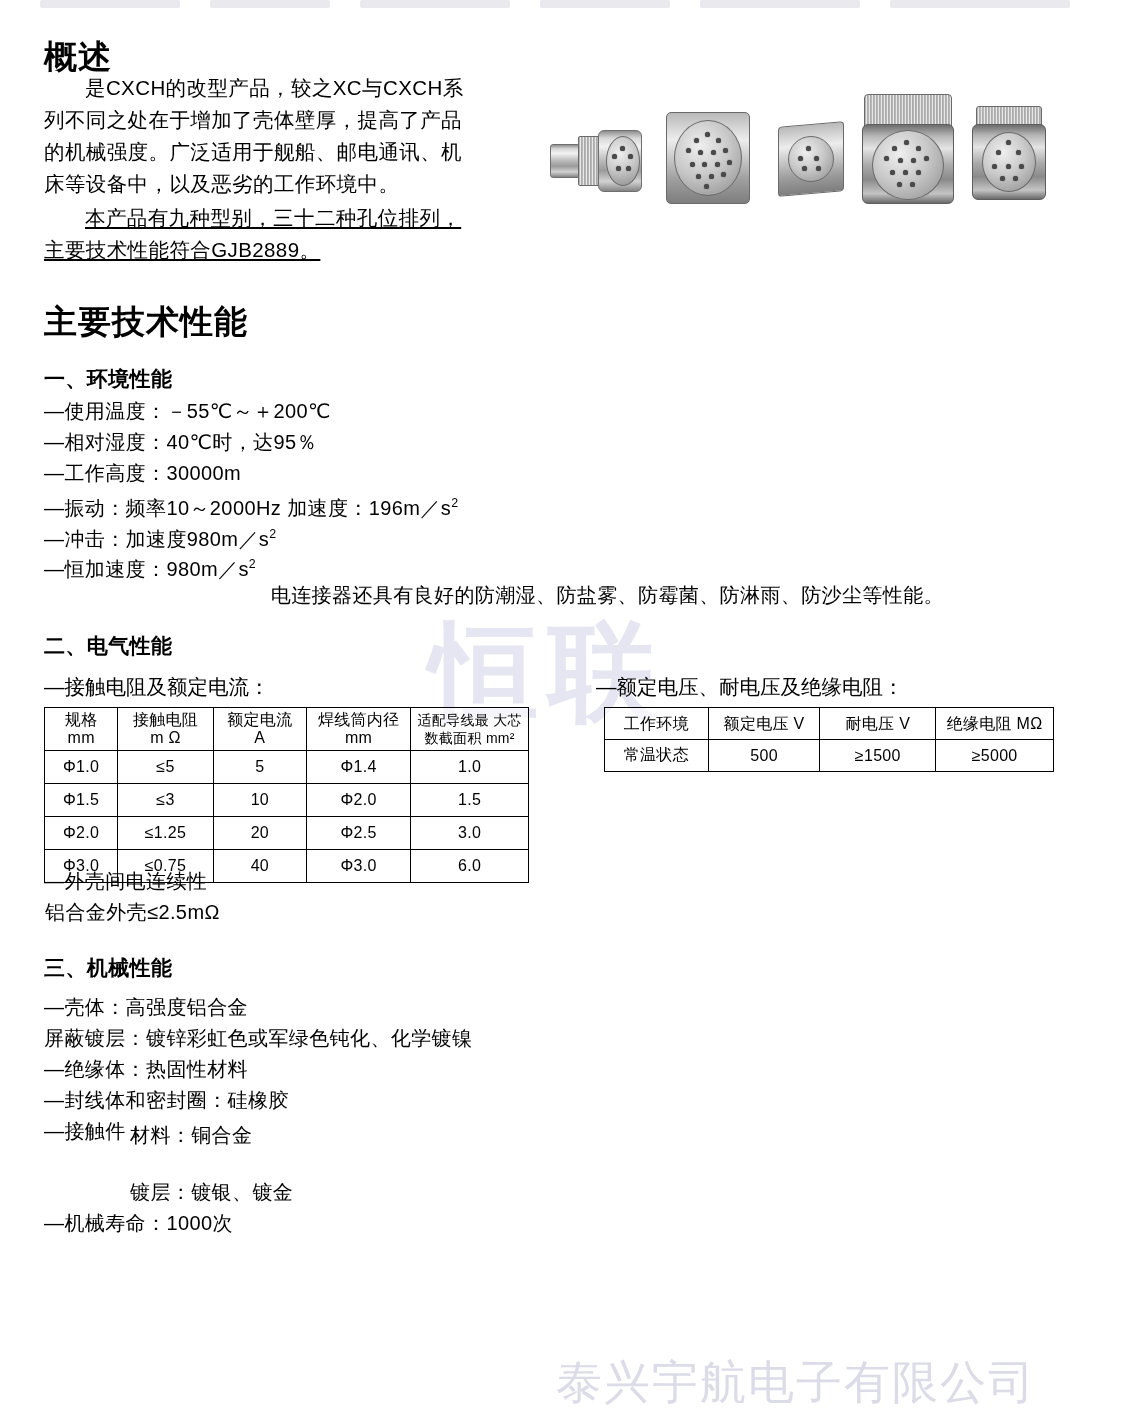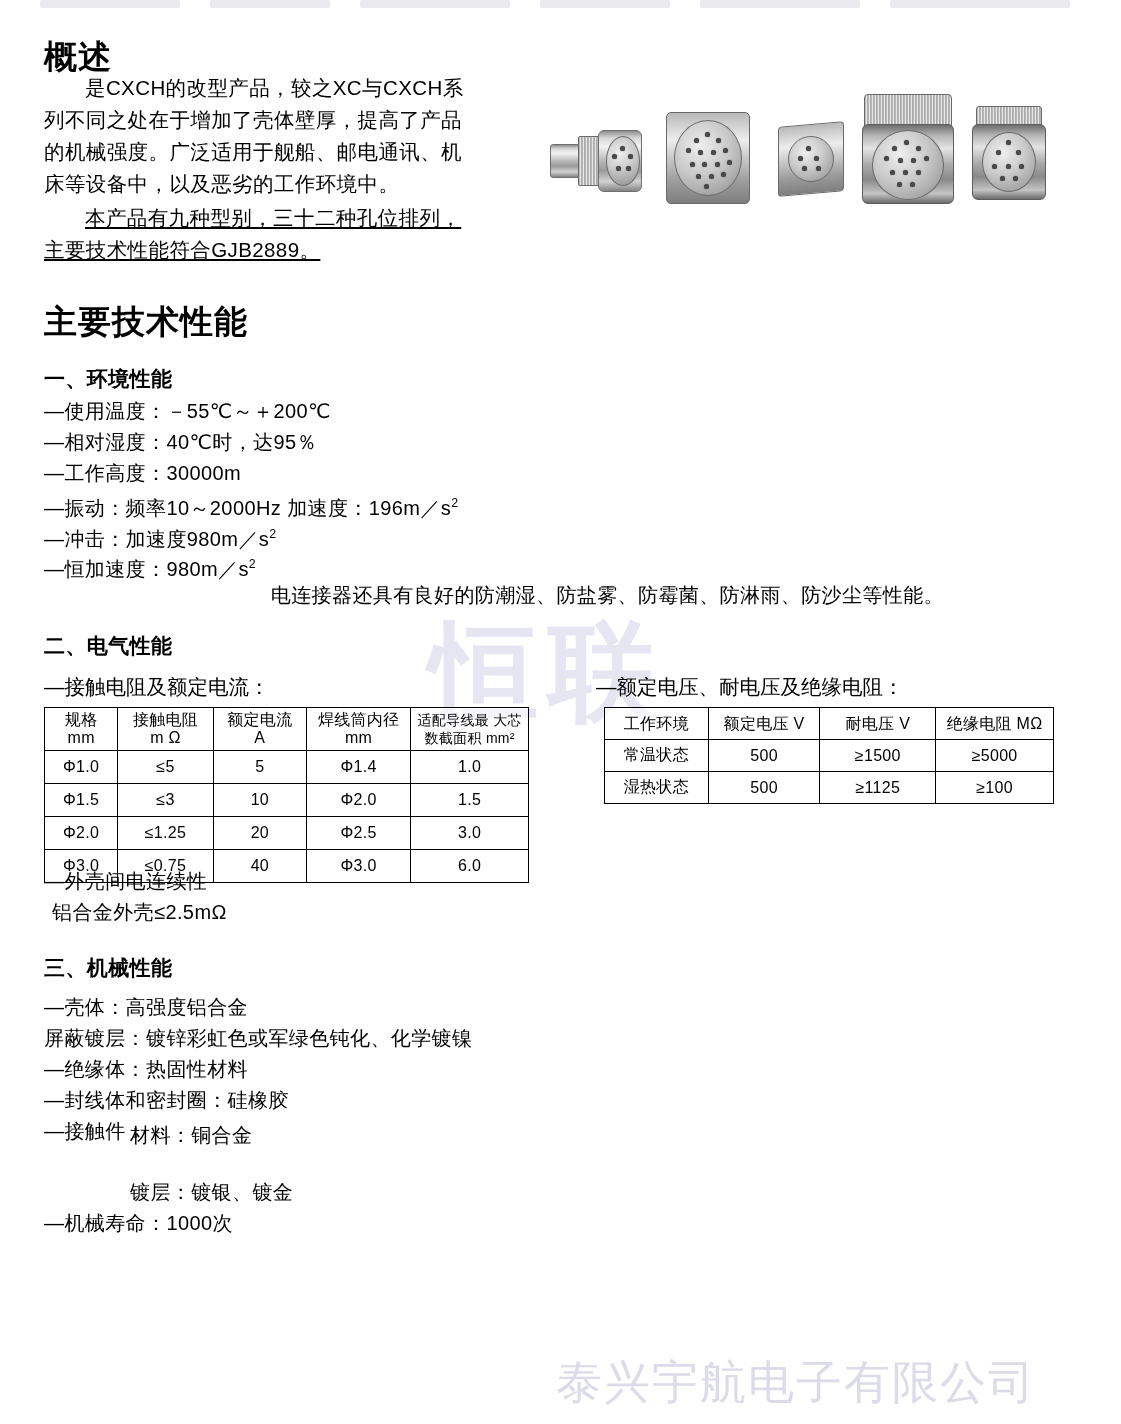--- a/index.html
+++ b/index.html
@@ -403,31 +403,25 @@
           <th>绝缘电阻 MΩ</th>
         </tr>
       </thead>
       <tbody>
         <tr>
           <td>常温状态</td>
           <td>500</td>
           <td>≥1500</td>
           <td>≥5000</td>
         </tr>
-        <tr>
-          <td>湿热状态</td>
-          <td>500</td>
-          <td>≥1125</td>
-          <td>≥100</td>
-        </tr>
       </tbody>
     </table>
 
     <div class="spec" style="left:44px; top:866px;">—外壳间电连续性</div>
-    <div class="spec" style="left:52px; top:897px;text-align:right;">铝合金外壳≤2.5mΩ</div>
+    <div class="spec" style="left:45px; top:897px;text-align:right;">铝合金外壳≤2.5mΩ</div>
 
     <div class="spec sub-head" style="left:44px; top:952px;">三、机械性能</div>
 
     <div class="spec" style="left:44px; top:992px;">—壳体：高强度铝合金</div>
     <div class="spec" style="left:44px; top:1023px;">屏蔽镀层：镀锌彩虹色或军绿色钝化、化学镀镍</div>
     <div class="spec" style="left:44px; top:1054px;">—绝缘体：热固性材料</div>
     <div class="spec" style="left:44px; top:1085px;">—封线体和密封圈：硅橡胶</div>
     <div class="spec" style="left:44px; top:1116px;">—接触件：</div>
     <div class="spec ind-material" style="left:44px; top:1120px;">材料：铜合金</div>
     <div class="spec ind-material" style="left:44px; top:1177px;">镀层：镀银、镀金</div>

